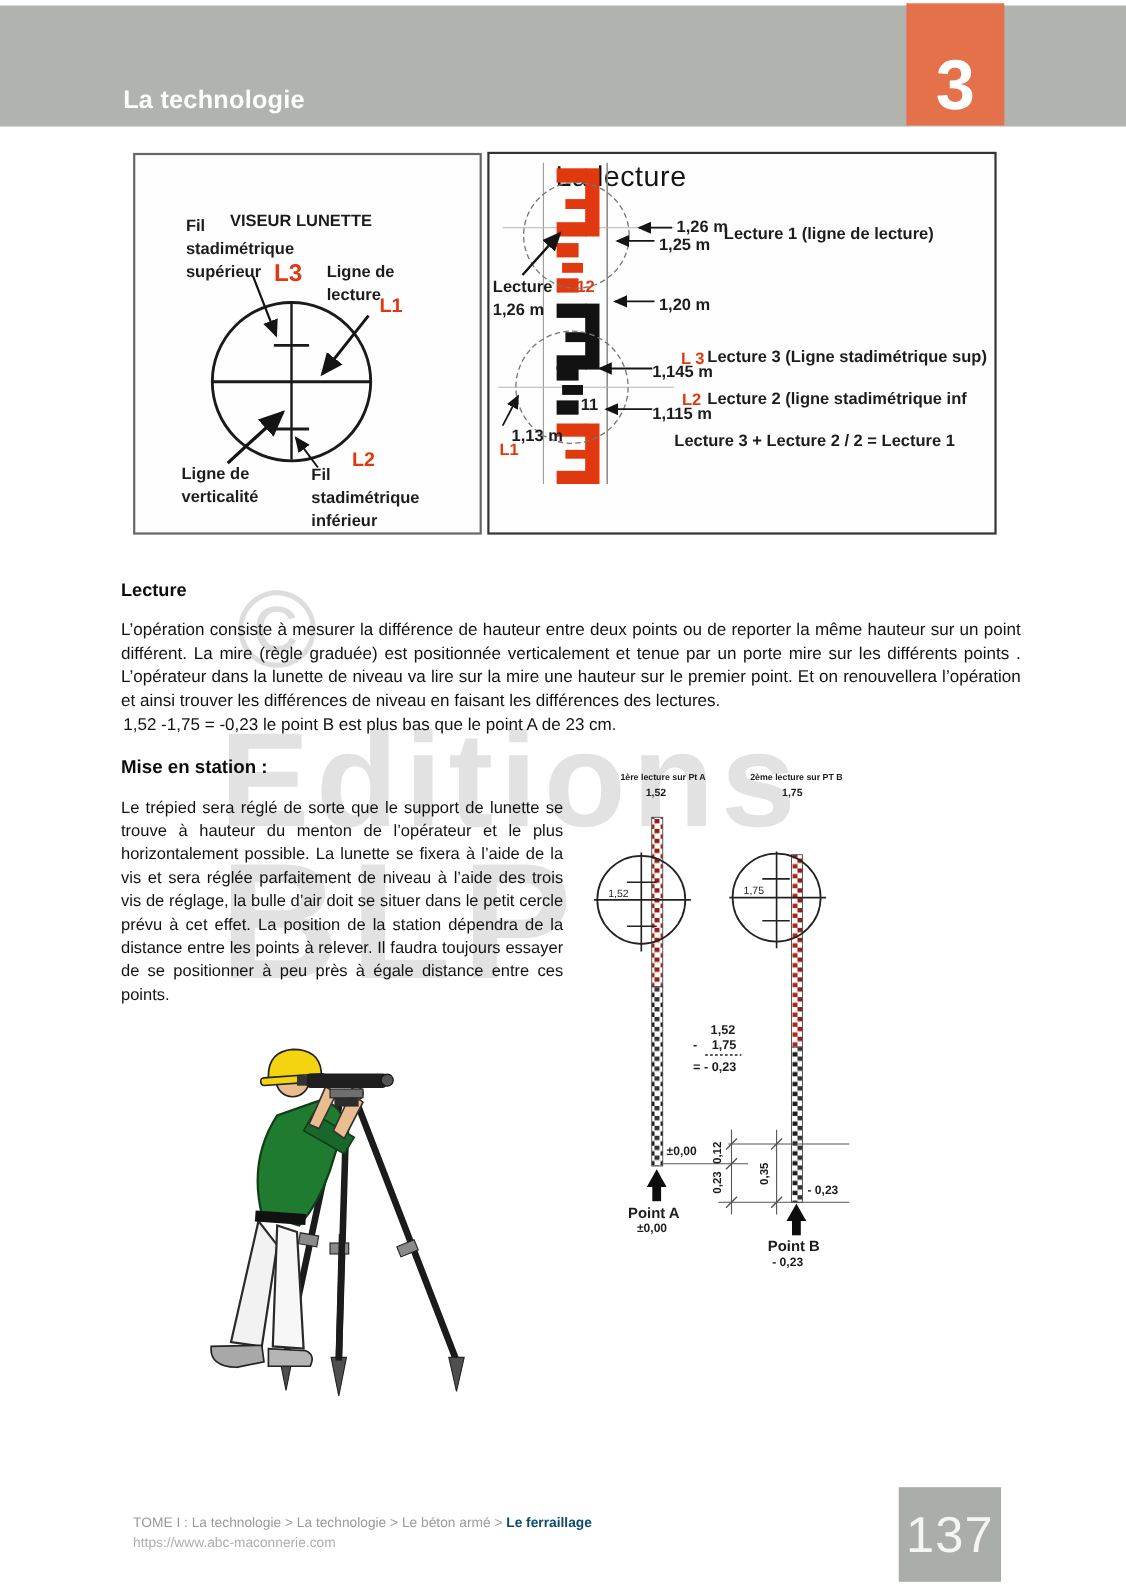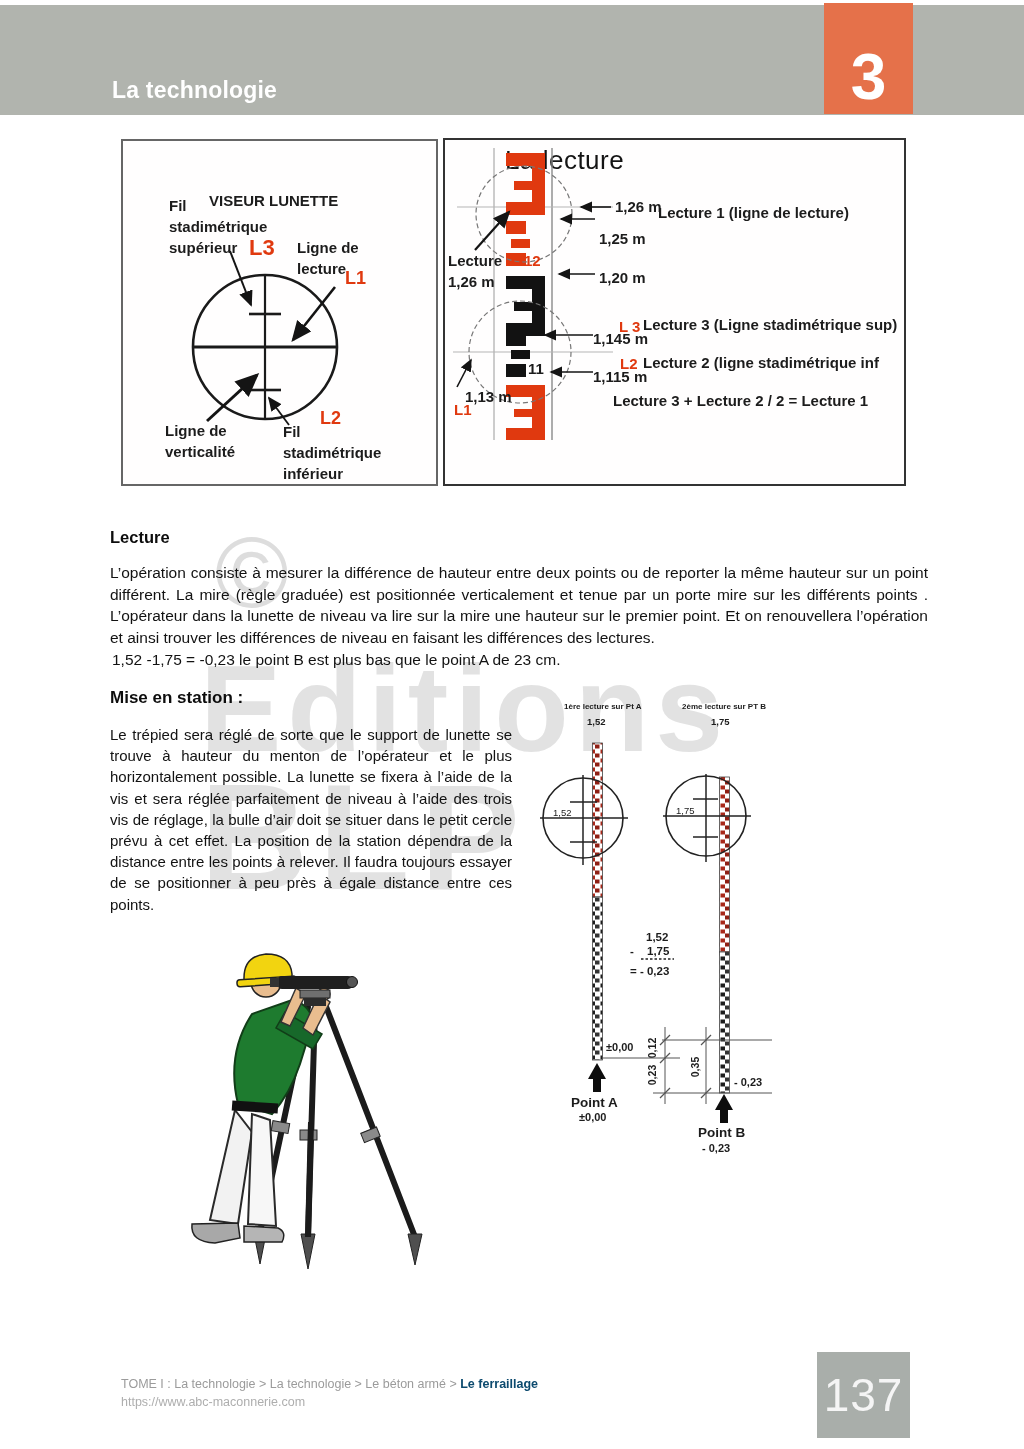--- a/index.html
+++ b/index.html
@@ -151,21 +151,21 @@
     <line x1="150" y1="134" x2="114" y2="134" stroke="#141414" stroke-width="1.6" marker-end="url(#arw2)"></line>
     <line x1="148" y1="195" x2="100" y2="195" stroke="#141414" stroke-width="1.6" marker-end="url(#arw2)"></line>
     <line x1="148" y1="232" x2="106" y2="232" stroke="#141414" stroke-width="1.6" marker-end="url(#arw2)"></line>
 
     <line x1="30" y1="110" x2="64" y2="72" stroke="#141414" stroke-width="2.2" marker-end="url(#arw2)"></line>
     <line x1="12" y1="247" x2="26" y2="220" stroke="#141414" stroke-width="1.6" marker-end="url(#arw2)"></line>
   </svg>
   <div class="lbl red f2num" style="left:79px; top:110px;">12</div>
   <div class="lbl f2num" style="left:83px; top:218px;">11</div>
   <div class="lbl f2small" style="left:170px; top:56px;">1,26 m</div>
-  <div class="lbl f2small" style="left:154px; top:88px;text-align:center;">1,25 m</div>
+  <div class="lbl f2small" style="left:154px; top:72px;text-align:center;">1,25 m</div>
   <div class="lbl f2small" style="left:154px; top:127px;">1,20 m</div>
   <div class="lbl f2small" style="left:148px; top:188px;">1,145 m</div>
   <div class="lbl f2small" style="left:148px; top:226px;">1,115 m</div>
   <div class="lbl f2read" style="left:213px; top:62px;">Lecture 1 (ligne de lecture)</div>
   <div class="lbl red f2tag" style="left:174px; top:176px;">L 3</div>
   <div class="lbl f2read" style="left:198px; top:174px;">Lecture 3  (Ligne stadimétrique sup)</div>
   <div class="lbl red f2tag" style="left:175px; top:213px;">L2</div>
   <div class="lbl f2read" style="left:198px; top:212px;">Lecture 2 (ligne stadimétrique inf</div>
   <div class="lbl f2read" style="left:168px; top:250px;">Lecture 3  + Lecture 2 / 2 = Lecture 1</div>
   <div class="lbl f2small pre" style="left:3px; top:110px;">Lecture

